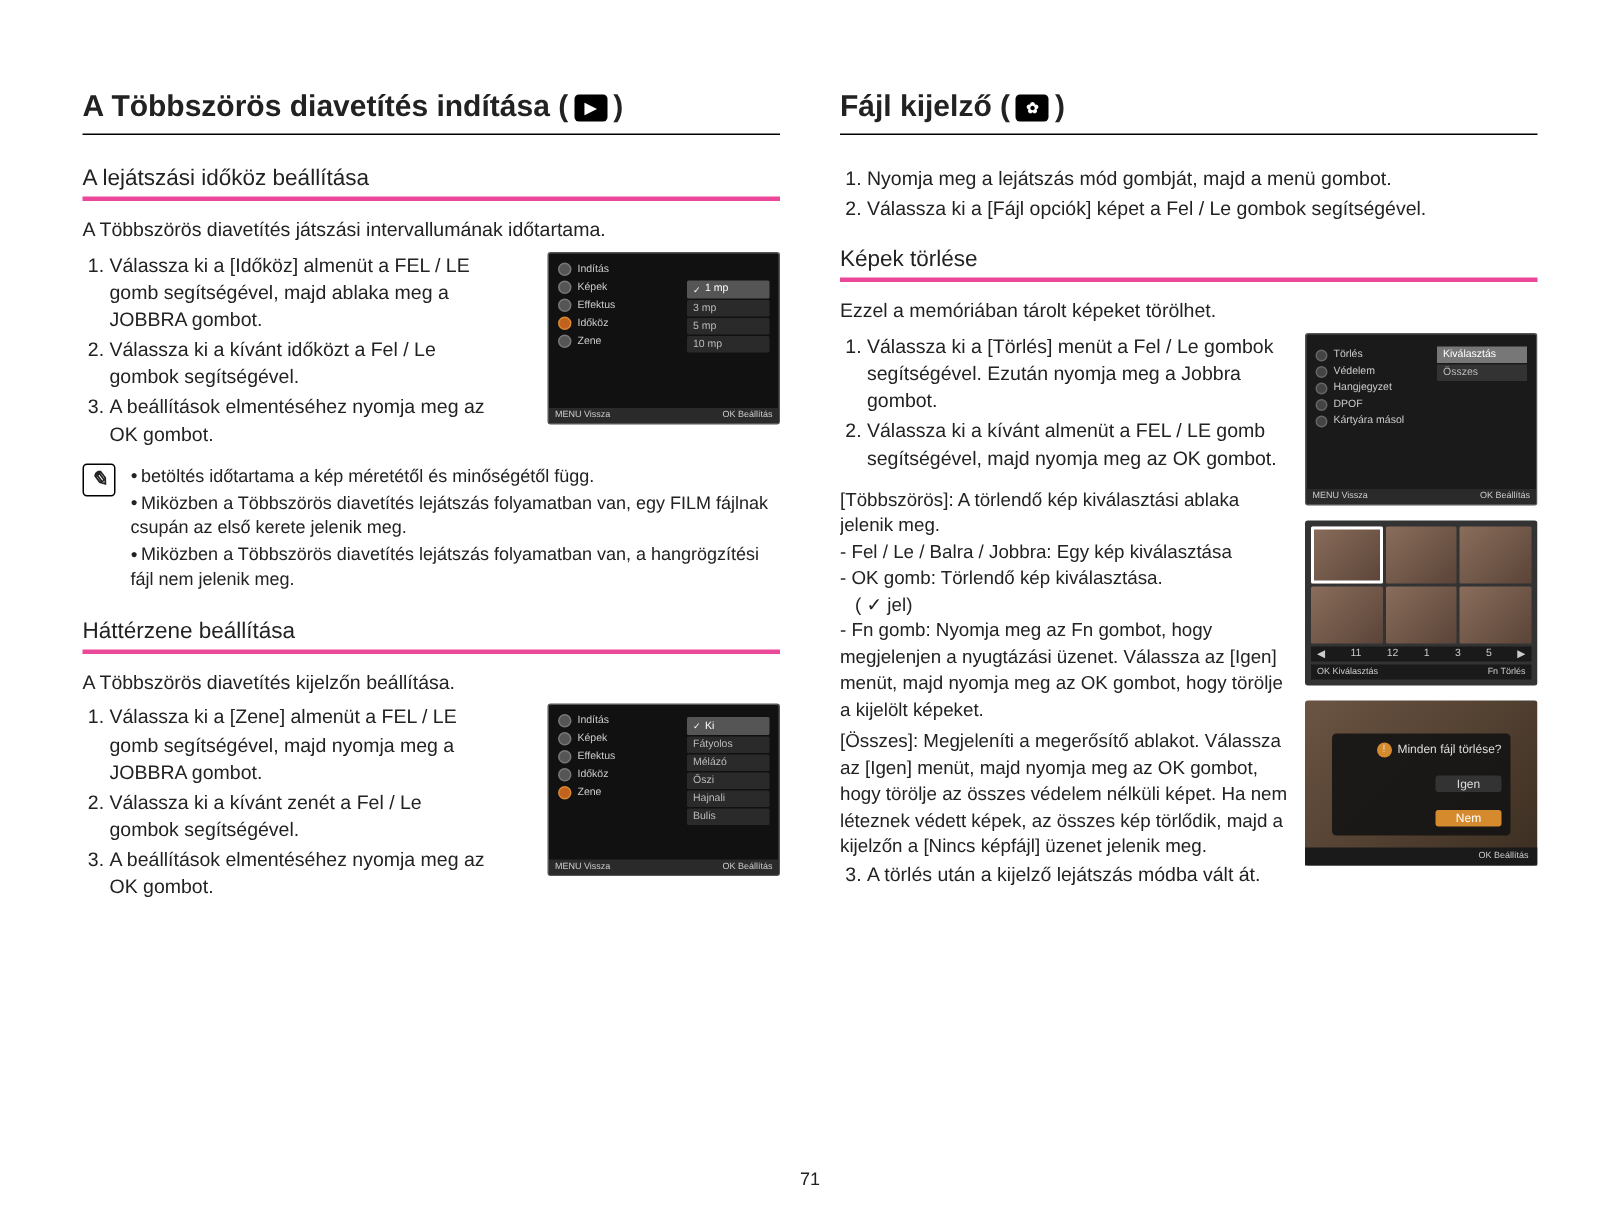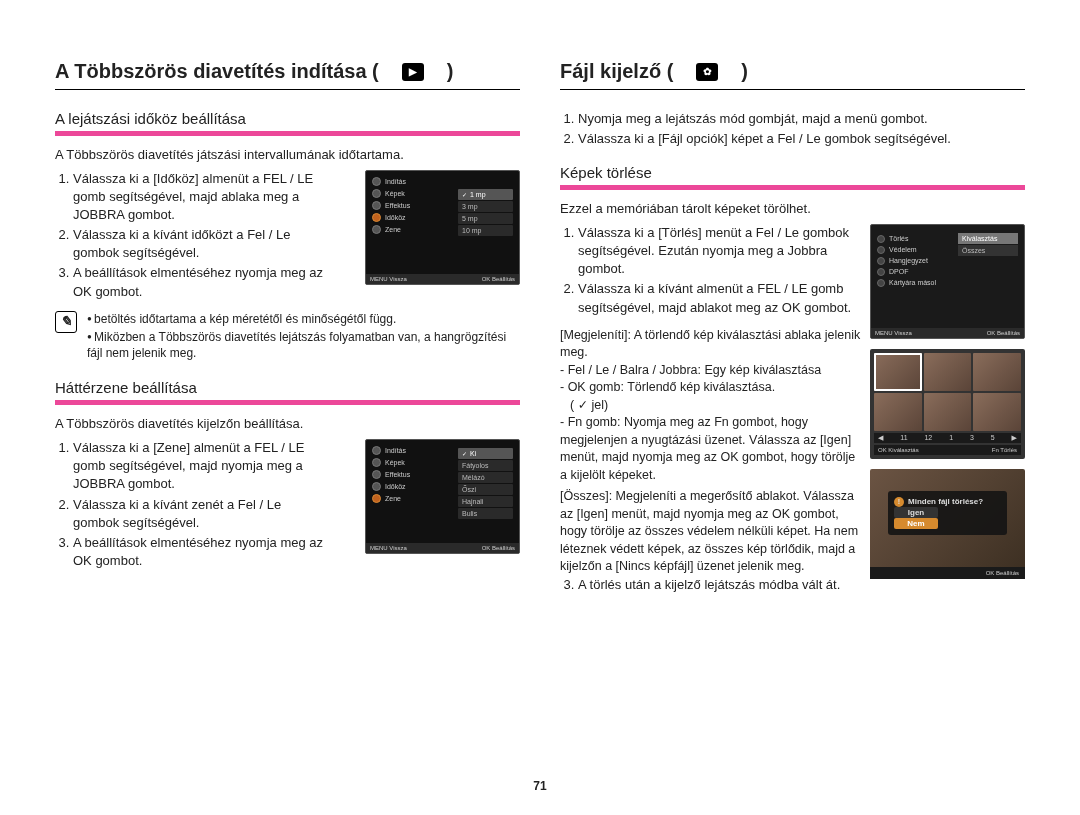--- a/index.html
+++ b/index.html
@@ -16,26 +16,26 @@
   }
   .col { flex: 1; min-width: 0; }
   h1 {
     font-size: 20px;
     font-weight: bold;
     border-bottom: 1.5px solid #000;
     padding-bottom: 6px;
     margin-bottom: 20px;
     display: flex;
     align-items: center;
-    gap: 23px;
+    gap: 4px;
   }
   h2 {
     font-size: 15px;
     font-weight: normal;
-    border-bottom: 5px solid #ec4899;
+    border-bottom: 3px solid #ec4899;
     padding-bottom: 4px;
     margin-bottom: 10px;
     margin-top: 16px;
   }
   p { margin-bottom: 6px; line-height: 1.35; }
   ol { padding-left: 18px; margin-bottom: 10px; line-height: 1.4; }
   ol li { margin-bottom: 2px; }
   .with-screen { position: relative; }
   .with-screen ol, .with-screen .textblock { max-width: 270px; }
   .screen {
@@ -115,30 +115,30 @@
   .thumb-nav { display:flex; justify-content:space-between; align-items:center; background:#1a1a1a; padding:1px 4px; font-size:7px; color:#ccc; }
   .thumb-footer { display:flex; justify-content:space-between; background:#1a1a1a; padding:2px 4px; font-size:6px; color:#ccc; }
   .confirm-screen {
     width:155px; height:110px; background:linear-gradient(135deg,#6b5443,#3b2e21);
     border-radius:2px; position:relative;
   }
   .confirm-box {
     position:absolute; top:22px; left:18px; right:18px;
     background:rgba(20,20,20,0.9); border-radius:3px;
     padding:6px; font-size:8px; color:#ddd;
-    display:flex; flex-direction:column; gap:0; align-items:flex-start;font-weight:bold;
+    display:flex; flex-direction:column; gap:12px; align-items:flex-end;
   }
   .confirm-btn { width:44px; text-align:center; padding:1px; background:#333; border-radius:2px; }
   .confirm-btn.sel { background:#d68a2e; color:#fff; }
   .confirm-footer { position:absolute; bottom:0; left:0; right:0; display:flex; justify-content:flex-end; gap:12px; padding:3px 6px; background:#1a1a1a; font-size:6px; color:#ccc; }
   .right-screens { float:right; display:flex; flex-direction:column; gap:10px; margin-left:8px; margin-bottom:6px; }
   .rightcol-block { overflow:hidden; }
   .defs { font-size:12.5px; line-height:1.4; }
   .defs .term { margin-top:4px; }
-  .page-num { position:fixed; bottom:22px; left:50%; transform:translateX(-50%); font-size:12px; font-weight:bold; }
+  .page-num { position:fixed; bottom:22px; left:50%; transform:translateX(-50%); font-size:12px; font-weight:normal; }
 </style>
 </head>
 <body>
 
 <div class="col">
   <h1>
     <span>A Többszörös diavetítés indítása (</span>
     <span class="hicon">▶</span>
     <span> )</span>
   </h1>
@@ -185,20 +185,21 @@
       <li>Válassza ki a [Időköz] almenüt a FEL / LE gomb segítségével, majd ablaka meg a JOBBRA gombot.</li>
       <li>Válassza ki a kívánt időközt a Fel / Le gombok segítségével.</li>
       <li>A beállítások elmentéséhez nyomja meg az OK gombot.</li>
     </ol>
   </div>
 
   <div class="note-box">
     <div class="note-icon">✎</div>
     <ul class="note-list">
       <li>betöltés időtartama a kép méretétől és minőségétől függ.</li>
+      <li>Miközben a Többszörös diavetítés lejátszás folyamatban van, egy FILM fájlnak csupán az első kerete jelenik meg.</li>
       <li>Miközben a Többszörös diavetítés lejátszás folyamatban van, a hangrögzítési fájl nem jelenik meg.</li>
     </ul>
   </div>
 
   <h2>Háttérzene beállítása</h2>
   <p>A Többszörös diavetítés kijelzőn beállítása.</p>
 
   <div class="with-screen">
     <div class="screen" style="top:0">
       <div class="menu-list">
@@ -328,26 +329,26 @@
           <div class="confirm-btn sel">Nem</div>
         </div>
         <div class="confirm-footer">
           <span><span>OK</span> <span>Beállítás</span></span>
         </div>
       </div>
     </div>
 
     <ol>
       <li>Válassza ki a [Törlés] menüt a Fel / Le gombok segítségével. Ezután nyomja meg a Jobbra gombot.</li>
-      <li>Válassza ki a kívánt almenüt a FEL / LE gomb segítségével, majd ablakot meg az OK gombot.</li>
+      <li>Válassza ki a kívánt almenüt a FEL / LE gomb segítségével, majd nyomja meg az OK gombot.</li>
     </ol>
 
     <div class="defs">
       <div class="term">
-        <span>[Megjeleníti]</span><span>: A törlendő kép kiválasztási ablaka jelenik meg.</span>
+        <span>[Többszörös]</span><span>: A törlendő kép kiválasztási ablaka jelenik meg.</span>
       </div>
       <div>- Fel / Le / Balra / Jobbra: Egy kép kiválasztása</div>
       <div>- OK gomb: Törlendő kép kiválasztása.</div>
       <div style="padding-left:10px;">
         <span class="checkmark"></span><span>( ✓ jel)</span>
       </div>
       <div>- Fn gomb: Nyomja meg az Fn gombot, hogy megjelenjen a nyugtázási üzenet. Válassza az [Igen] menüt, majd nyomja meg az OK gombot, hogy törölje a kijelölt képeket.</div>
       <div class="term">
         <span>[Összes]</span><span>: Megjeleníti a megerősítő ablakot. Válassza az [Igen] menüt, majd nyomja meg az OK gombot, hogy törölje az összes védelem nélküli képet. Ha nem léteznek védett képek, az összes kép törlődik, majd a kijelzőn a [Nincs képfájl] üzenet jelenik meg.</span>
       </div>

